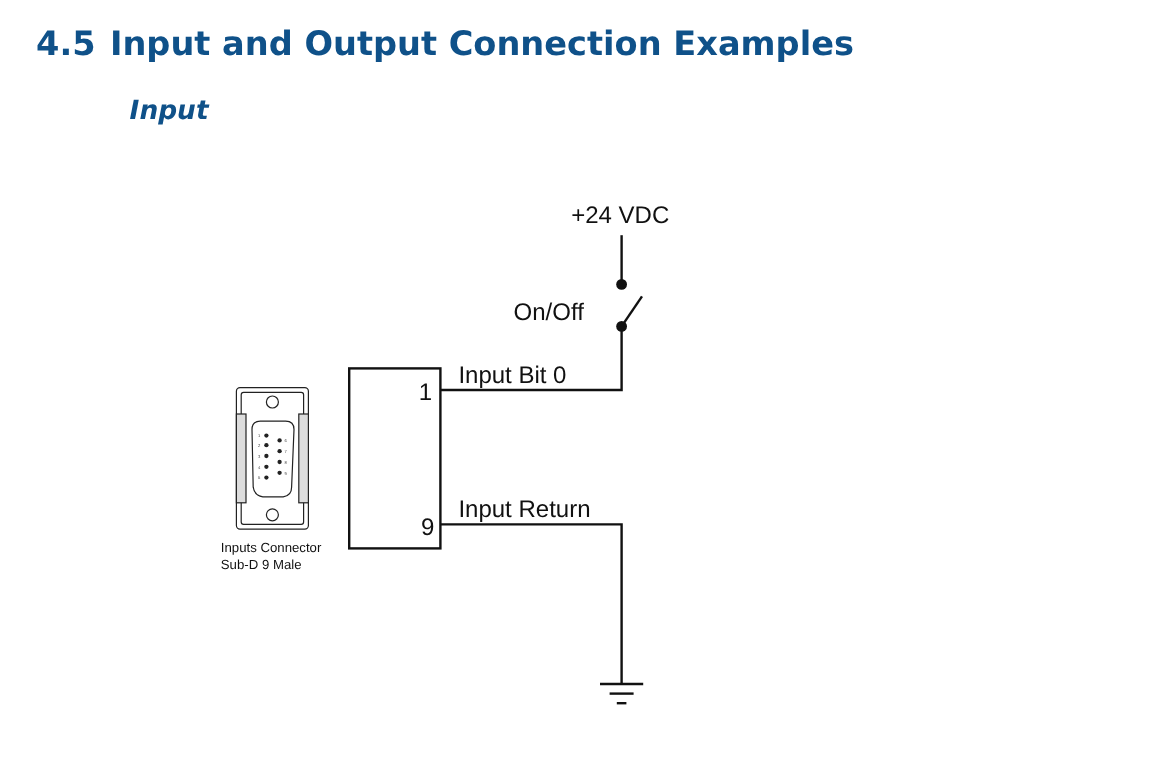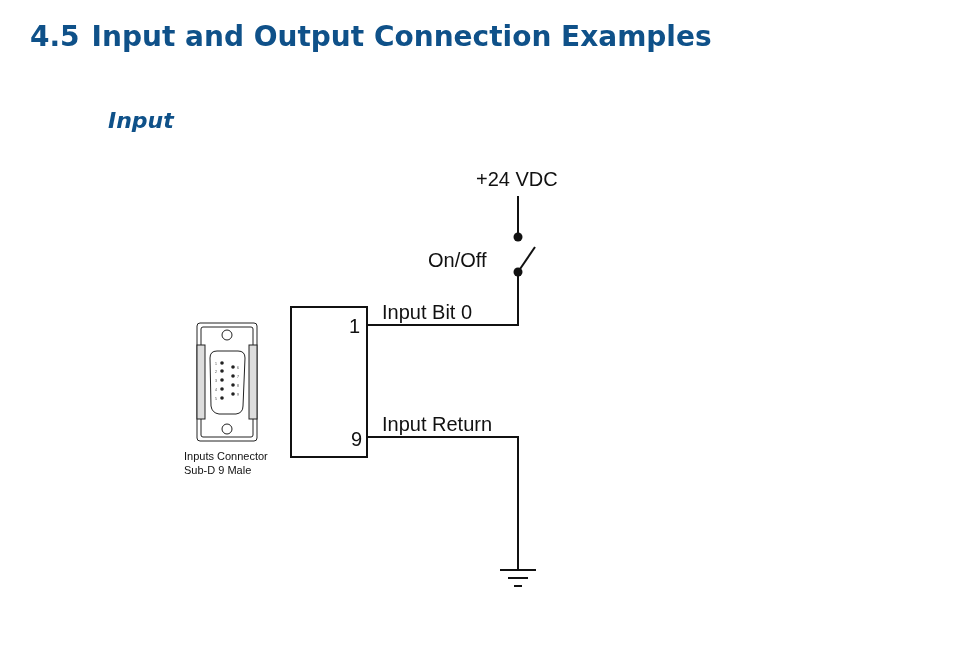--- a/index.html
+++ b/index.html
@@ -1,19 +1,19 @@
 <!DOCTYPE html>
 <html><head>
 <meta charset="utf-8">
 <style>
   html, body { margin: 0; padding: 0; background: #ffffff; }
   body { width: 968px; height: 647px; position: relative; overflow: hidden; font-family: "DejaVu Sans", sans-serif; }
   .title { position: absolute; left: 30px; top: 20px; margin: 0; font-family: "DejaVu Sans", sans-serif; font-weight: bold; font-size: 28px; color: #0f5189; letter-spacing: 0px; white-space: nowrap; }
   .title .num { margin-right: 12px; }
-  .subtitle { position: absolute; left: 108px; top: 108px; margin: 0; font-family: "DejaVu Sans", sans-serif; font-weight: bold; font-style: italic; font-size: 22px; color: #0f5189; }
+  .subtitle { position: absolute; left: 108px; top: 80px; margin: 0; font-family: "DejaVu Sans", sans-serif; font-weight: bold; font-style: italic; font-size: 22px; color: #0f5189; }
   svg { position: absolute; left: 0; top: 0; }
   .lbl { font-family: "Liberation Sans", sans-serif; fill: #111; }
 </style>
 </head>
 <body>
 
 <h1 class="title"><span class="num">4.5</span><span>Input and Output Connection Examples</span></h1>
 <h2 class="subtitle">Input</h2>
 
 <svg width="968" height="647" viewBox="0 0 968 647">

